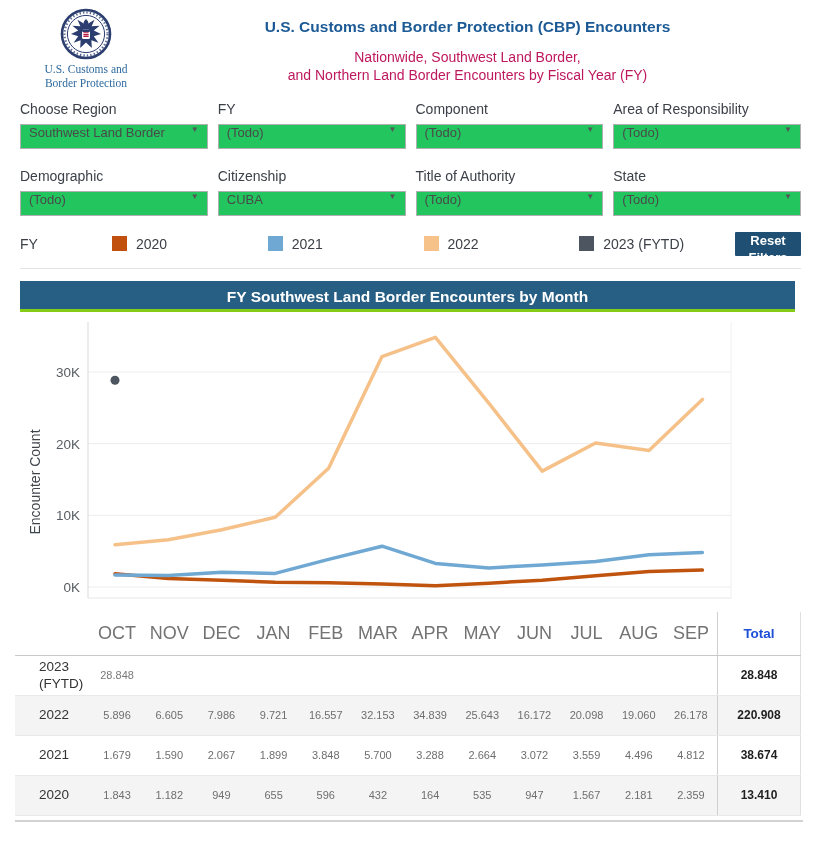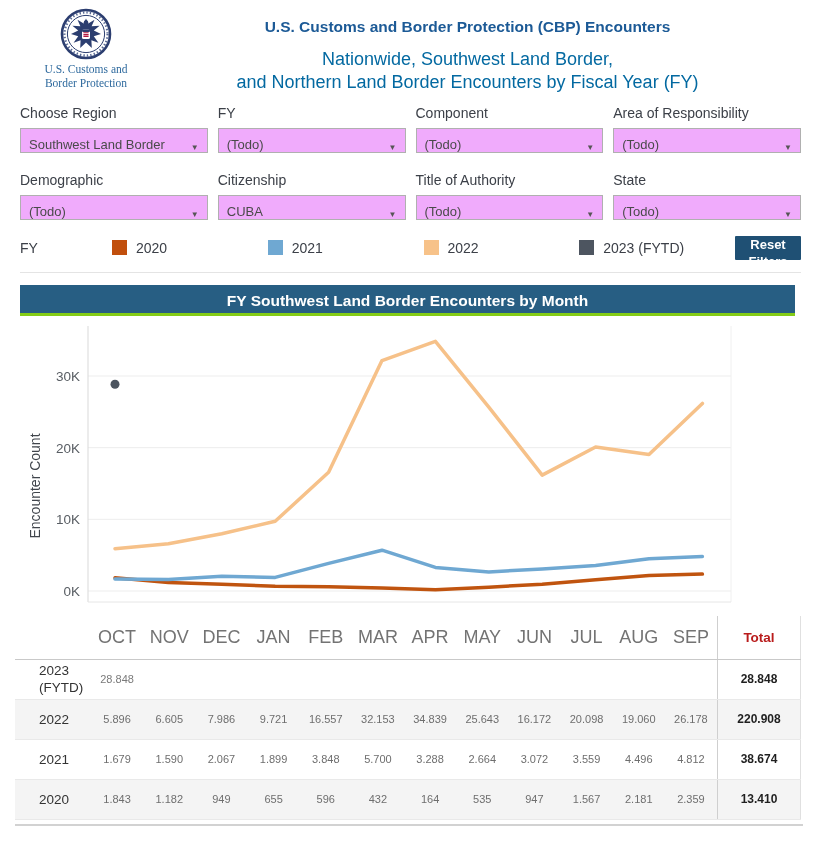--- a/index.html
+++ b/index.html
@@ -16,34 +16,34 @@
   
   .header { display: flex; padding: 6px 12px 0 38px; }
   .logo-block { width: 96px; text-align: center; flex: 0 0 auto; }
   .logo-block svg { display: block; margin: 2px auto 2px; }
   .logo-wordmark {
     font-family: Liberation Serif, serif;
     font-size: 11.5px; line-height: 1.25; color: #2f6a9e;
   }
   .title-block { flex: 1; text-align: center; padding-top: 12px; }
   .main-title { font-size: 15.5px; font-weight: bold; color: #1c5a96; margin-bottom: 12px; }
-  .sub-title { font-size: 18px; color: #0369a1; line-height: 1.3; }
+  .sub-title { font-size: 14px; color: #be185d; line-height: 1.3; }
 
   
   .filters {
     margin: 10px 12px 0 20px;
     display: grid;
     grid-template-columns: repeat(4, 1fr);
     column-gap: 10px;
     row-gap: 19px;
   }
   .f-label { font-size: 14px; color: #3c4048; margin-bottom: 7px; }
   .select {
-    height: 25px; border: 1px solid #b0b0b0; background: #f0abfc;
-    display: flex; align-items: flex-end; padding: 0 8px;
+    height: 25px; border: 1px solid #b0b0b0; background: #22c55e;
+    display: flex; align-items: flex-start; padding: 0 8px;
     font-size: 13px; color: #4a4a4a; cursor: pointer;
   }
   .sel-val { flex: 1; white-space: nowrap; overflow: hidden; }
   .sel-arrow { font-size: 8px; color: #555; padding-left: 4px; }
 
   
   .legend-row {
     margin: 16px 12px 0 20px;
     display: flex; align-items: center;
     padding-bottom: 12px;
@@ -87,21 +87,21 @@
   .t-row.alt { background: #f4f4f4; }
   .t-head { min-height: 44px; border-bottom: 1px solid #c9c9c9; background: #fff; }
   .t-label { font-size: 13.5px; color: #333; padding-left: 24px; line-height: 1.3; }
   .t-cell { font-size: 11px; color: #6e6e6e; text-align: center; }
   .t-colhead { font-size: 18px; color: #737373; }
   .t-total {
     font-size: 12px; font-weight: bold; color: #1f1f1f; text-align: center;
     border-left: 1px solid #cfcfcf; border-right: 1px solid #e0e0e0;
     align-self: stretch; display: flex; align-items: center; justify-content: center;
   }
-  .t-total-head { font-size: 13.5px; color: #b91c1c; }
+  .t-total-head { font-size: 13.5px; color: #1d4ed8; }
   .t-row:first-child .t-label, .t-row:nth-child(2) .t-cell { color: #7a7a7a; }
 
   .bottom-hairline { height: 2px; background: #d2d2d2; margin: 4px 10px 0 15px; }
 </style>
 </head>
 <body>
 
 <div class="header">
   <div class="logo-block">
     <svg width="52" height="52" viewBox="0 0 52 52">

